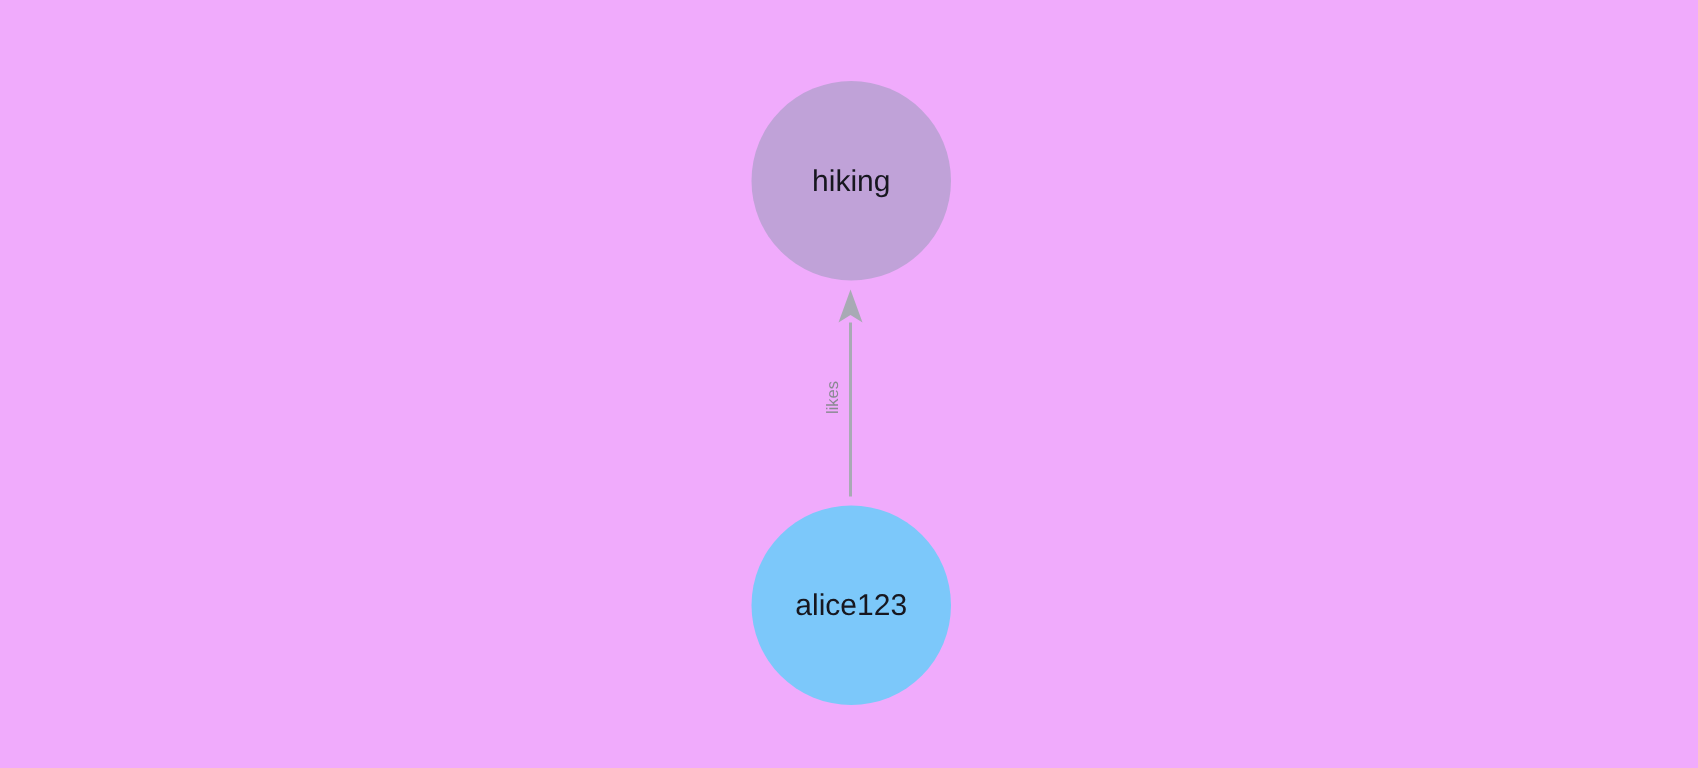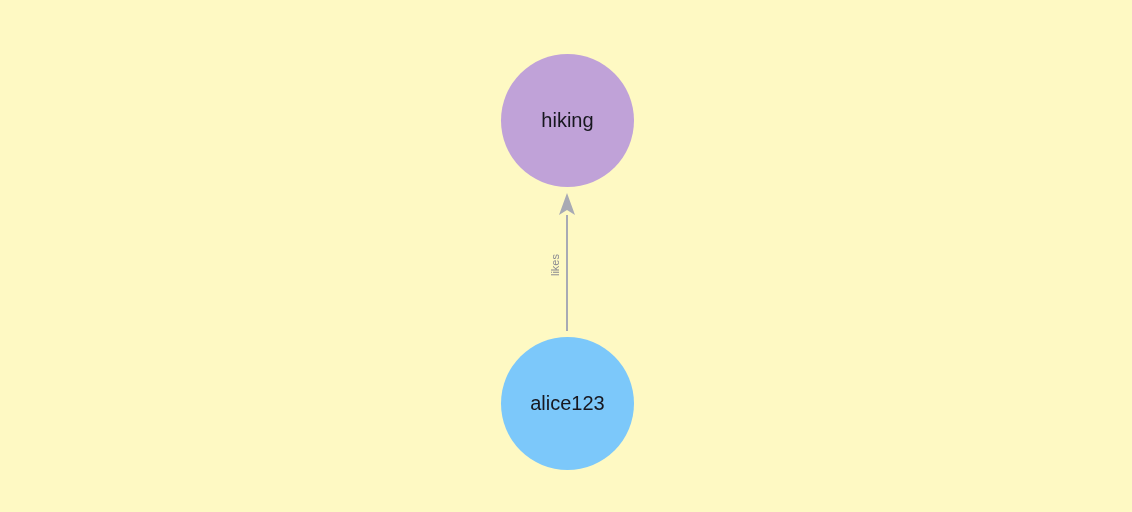--- a/index.html
+++ b/index.html
@@ -9,21 +9,21 @@
   body {
     width: 1132px;
     height: 512px;
     overflow: hidden;
     font-family: "Liberation Sans", sans-serif;
   }
   #graph-canvas {
     position: relative;
     width: 1132px;
     height: 512px;
-    background: #fef9c3;
+    background: #f0abfc;
   }
   #graph-svg {
     position: absolute;
     top: 0;
     left: 0;
     width: 1132px;
     height: 512px;
     display: block;
   }
   .node-circle {

